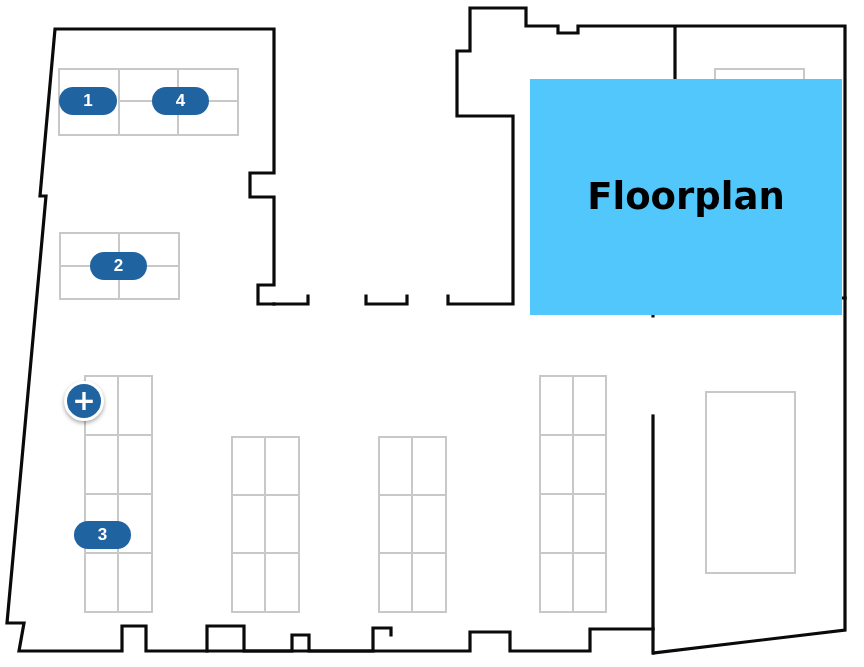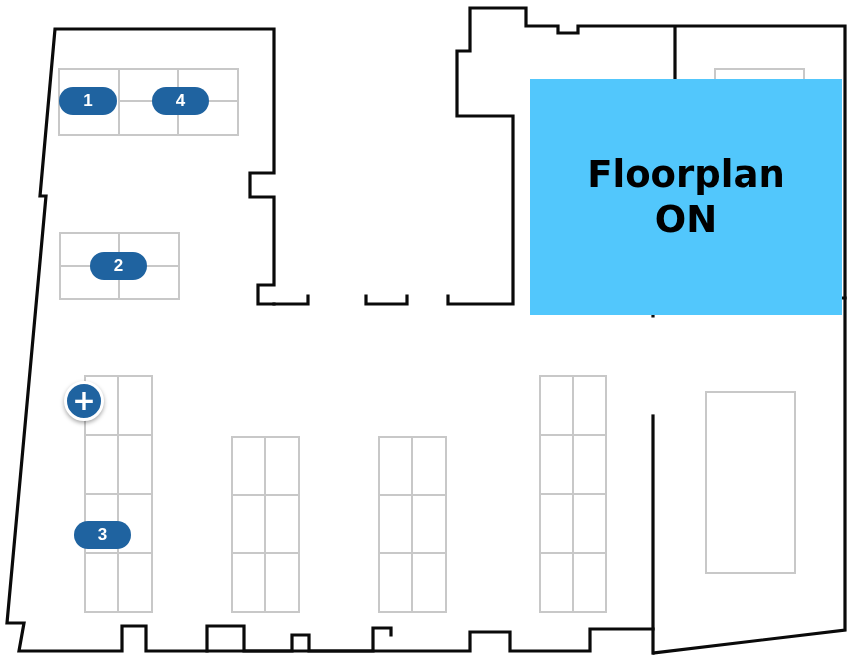--- a/index.html
+++ b/index.html
@@ -95,14 +95,13 @@
 <div class="pill" style="left:74px; top:521px; width:57px;">
   <span>3</span>
 </div>
 
 <div class="plus-btn" style="left:64px; top:381px;">
   <span>+</span>
 </div>
 
 <div class="overlay">
   <span>Floorplan</span>
-  <span>ON</span>
 </div>
 
 </body></html>

